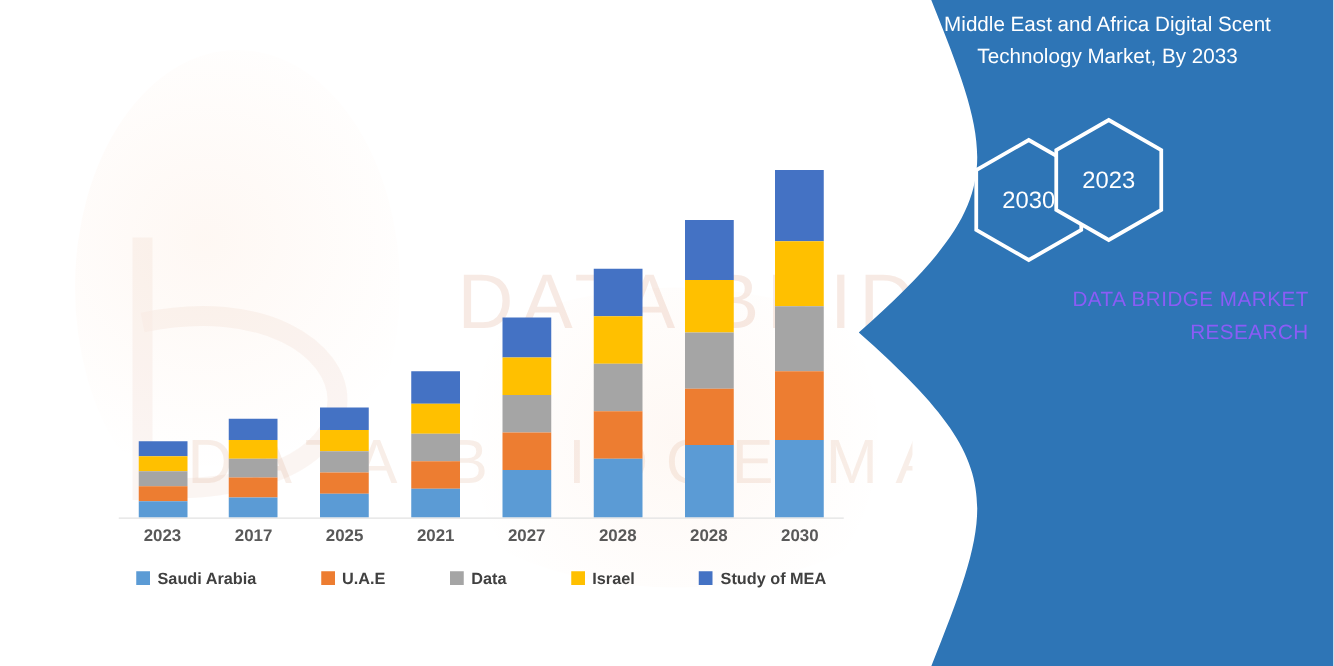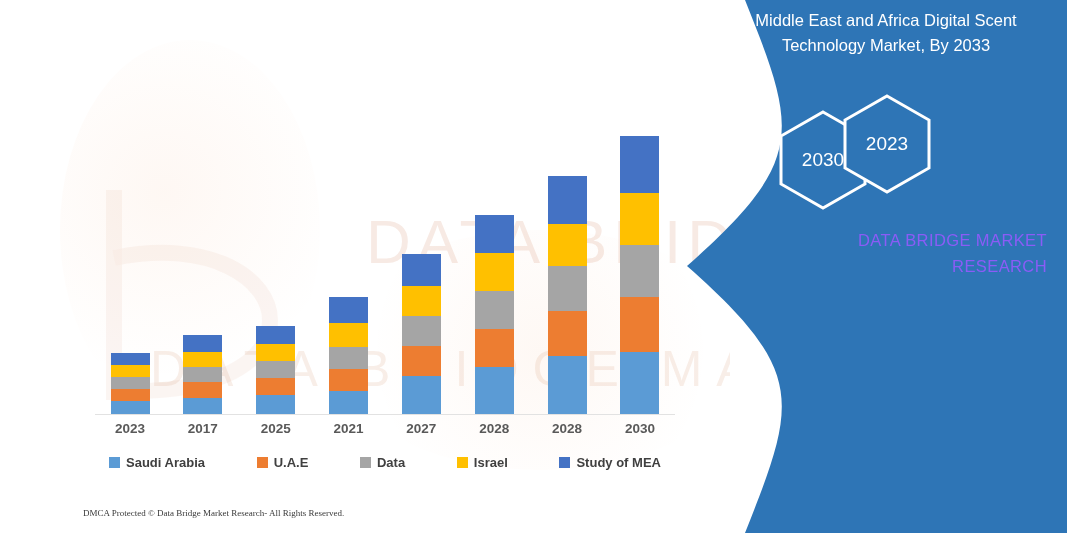--- a/index.html
+++ b/index.html
@@ -351,21 +351,20 @@
         <span class="legend-swatch" style="background: rgb(255, 192, 0);"></span>
         <span class="legend-label">Israel</span>
       </div>
       <div class="legend-item">
         <span class="legend-swatch" style="background: rgb(68, 114, 196);"></span>
         <span class="legend-label">Study of MEA</span>
       </div>
     </div>
 
   <div class="footer">
-    <span>DMCA Protected © Data Bridge Market Research- All Rights Reserved.</span>
   </div>
 
   <div class="panel">
     <svg width="380" height="533" viewBox="0 0 380 533">
       <path id="panel-bg" d="M 380 0 L 58 0 C 110 130, 120 160, 0 266 C 120 372, 110 402, 58 533 L 380 533 Z" fill="#2E75B6"></path>
     </svg>
     <div class="panel-title">Middle East and Africa Digital Scent Technology Market, By 2033</div>
 
     <div class="hexes">
       <svg width="290" height="120" viewBox="0 0 290 120">

